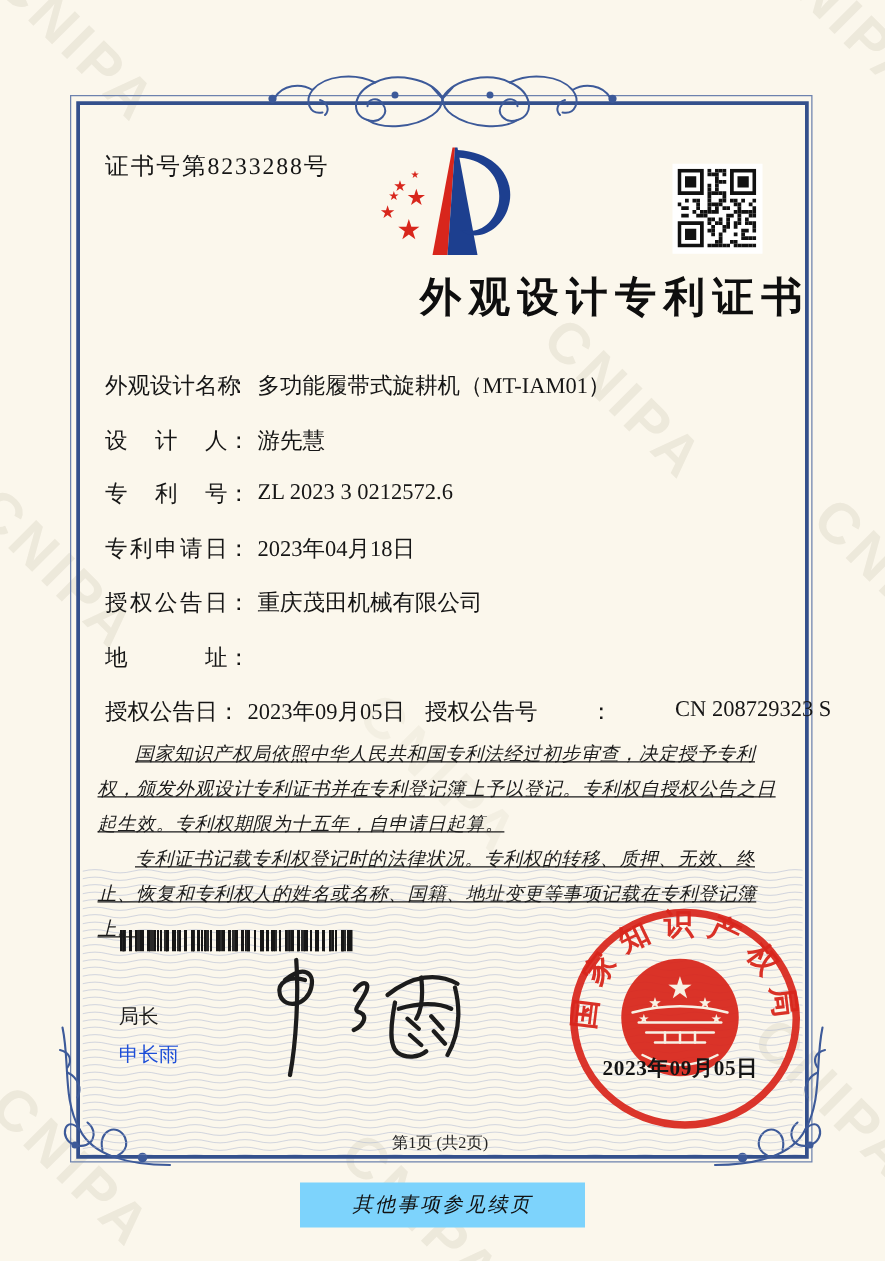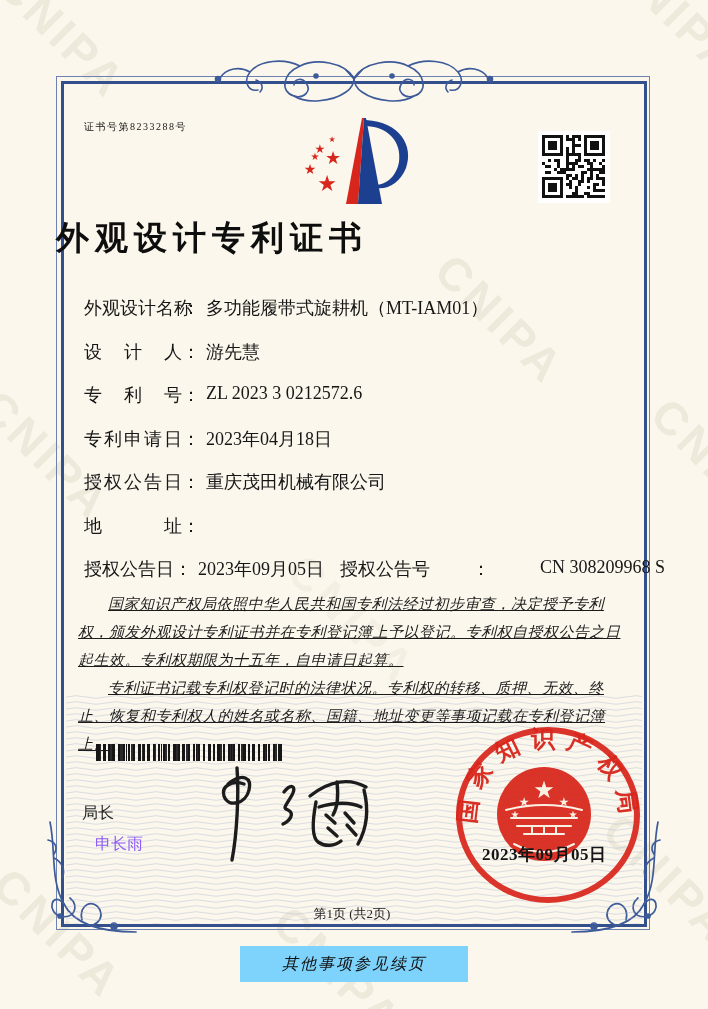--- a/index.html
+++ b/index.html
@@ -23,26 +23,26 @@
   .frame-inner{
     position:absolute;left:61px;top:81px;width:580px;height:840px;
     border:3px solid #34508c;
   }
   .ornament-top{position:absolute;left:196px;top:52px;width:316px;height:54px;}
   .flourish{position:absolute;width:104px;height:122px;}
   .flourish.bl{left:40px;top:818px;}
   .flourish.br{left:564px;top:818px;transform:scaleX(-1);}
   .waves{position:absolute;left:66px;top:694px;width:576px;height:230px;pointer-events:none;}
 
-  .cert-no{position:absolute;left:84px;top:120px;font-size:10px;letter-spacing:1.5px;}
+  .cert-no{position:absolute;left:84px;top:120px;font-size:19px;letter-spacing:1.5px;}
   .logo{position:absolute;left:292px;top:112px;width:125px;height:100px;}
   .qr{position:absolute;left:538px;top:131px;width:72px;height:72px;background:#fff;padding:0;}
   .qr svg{position:absolute;left:4px;top:4px;}
   .title{
-    position:absolute;left:56px;top:216px;width:592px;text-align:left;
+    position:absolute;left:56px;top:216px;width:592px;text-align:right;
     font-size:33px;font-weight:bold;letter-spacing:6px;color:#0e0e0e;
   }
   .fields{position:absolute;left:84px;top:296px;width:540px;font-size:18px;}
   .frow{height:22px;margin-bottom:21.5px;display:flex;white-space:nowrap;}
   .flabel{
     display:inline-block;width:98px;text-align:justify;text-align-last:justify;
   }
   .fcolon{display:inline-block;margin-right:6px;}
   .fvalue{display:inline-block;}
   .fgroup2{margin-left:16px;display:flex;gap:44px;}
@@ -55,22 +55,22 @@
   .body-text p{margin:0;text-indent:2em;letter-spacing:0.5px;text-decoration:underline;}
 
   .barcode{
     position:absolute;left:96px;top:744px;width:182px;height:17px;
     background-image:
       repeating-linear-gradient(90deg,#161616 0 2px,transparent 2px 5px),
       repeating-linear-gradient(90deg,#161616 0 1px,transparent 1px 7px),
       repeating-linear-gradient(90deg,#2a2a2a 0 3px,transparent 3px 11px);
     border-left:2px solid #161616;border-right:2px solid #161616;
   }
-  .sig-title{position:absolute;left:82px;top:803px;font-family:"Liberation Sans","DejaVu Sans",sans-serif;font-size:16px;color:#1d1d1d;}
-  .sig-name{position:absolute;left:95px;top:834px;font-family:"Liberation Sans","DejaVu Sans",sans-serif;font-size:16px;color:#8b5cf6;}
+  .sig-title{position:absolute;left:95px;top:803px;font-family:"Liberation Sans","DejaVu Sans",sans-serif;font-size:16px;color:#1d1d1d;}
+  .sig-name{position:absolute;left:95px;top:834px;font-family:"Liberation Sans","DejaVu Sans",sans-serif;font-size:16px;color:#1d4ed8;}
   .sig-hand{position:absolute;left:198px;top:762px;width:195px;height:104px;}
 
   .seal{position:absolute;left:455px;top:726px;width:186px;height:178px;}
   .seal-date{
     position:absolute;left:482px;top:843px;width:140px;
     font-size:17px;font-weight:bold;color:#141414;letter-spacing:0.5px;white-space:nowrap;
   }
   .page-info{
     position:absolute;left:56px;top:905px;width:592px;text-align:center;
     font-size:13px;color:#222;
@@ -380,21 +380,21 @@
       <span class="flabel">地址</span>
         <span class="fcolon">：</span>
     </div>
     <div class="frow">
       <span class="flabel">授权公告日</span>
         <span class="fcolon">：</span>
       <span class="fvalue">2023年09月05日</span>
       <span class="fgroup2">
         <span class="flabel">授权公告号</span>
           <span class="fcolon">：</span>
-        <span class="fvalue">CN 308209968 S</span>
+        <span class="fvalue">CN 208729323 S</span>
       </span>
     </div>
   </div>
 
   <div class="body-text">
     <p>国家知识产权局依照中华人民共和国专利法经过初步审查，决定授予专利权，颁发外观设计专利证书并在专利登记簿上予以登记。专利权自授权公告之日起生效。专利权期限为十五年，自申请日起算。</p>
     <p>专利证书记载专利权登记时的法律状况。专利权的转移、质押、无效、终止、恢复和专利权人的姓名或名称、国籍、地址变更等事项记载在专利登记簿上。</p>
   </div>
 
   <div class="barcode"></div>

